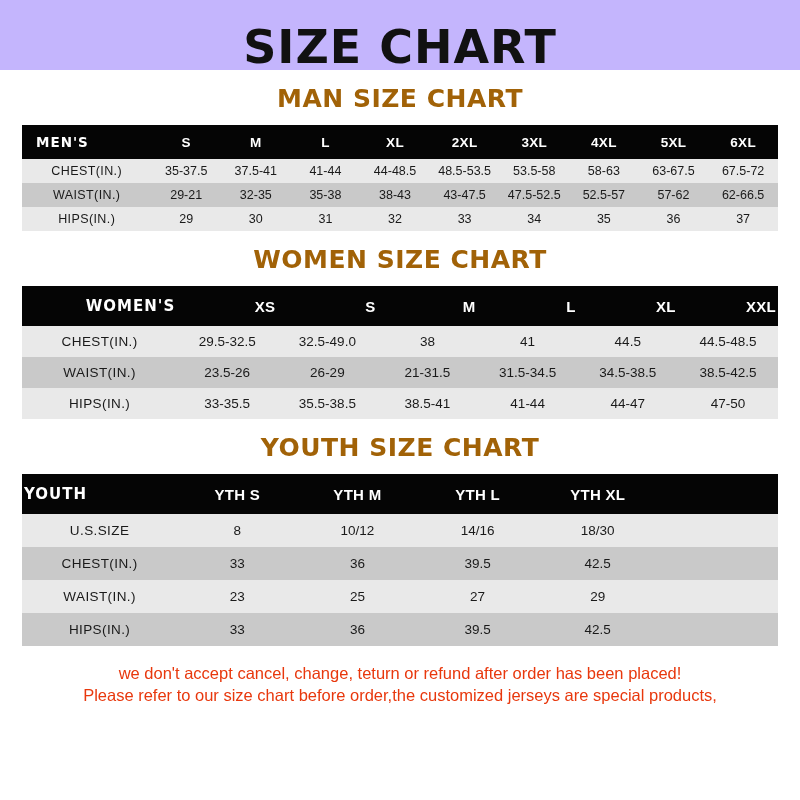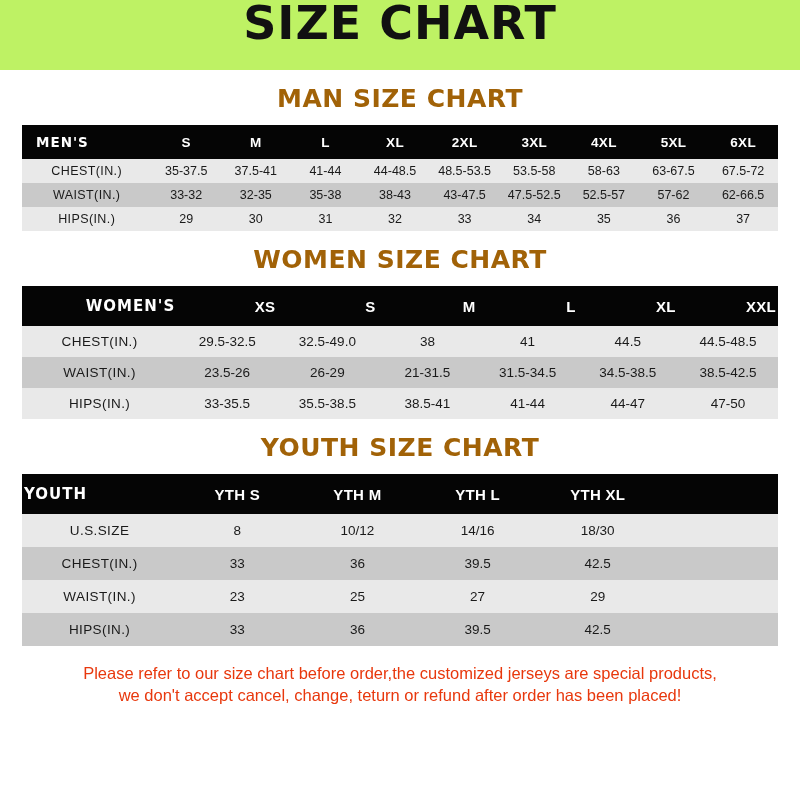--- a/index.html
+++ b/index.html
@@ -17,23 +17,23 @@
     position: relative;
     width: 800px;
     height: 800px;
     background: #ffffff;
     box-sizing: border-box;
   }
   
   .banner {
     position: relative;
     height: 70px;
-    background: #bef264;
+    background: #c4b5fd;
     display: flex;
-    align-items: flex-start;
+    align-items: flex-end;
     justify-content: center;
   }
   .banner-title {
     font-family: "DejaVu Sans", sans-serif;
     font-weight: bold;
     font-size: 46px;
     letter-spacing: 1px;
     color: #111111;
     line-height: 1;
     text-align: center;
@@ -158,21 +158,21 @@
             <td>41-44</td>
             <td>44-48.5</td>
             <td>48.5-53.5</td>
             <td>53.5-58</td>
             <td>58-63</td>
             <td>63-67.5</td>
             <td>67.5-72</td>
           </tr>
           <tr>
             <td class="row-label">WAIST(IN.)</td>
-            <td>33-32</td>
+            <td>29-21</td>
             <td>32-35</td>
             <td>35-38</td>
             <td>38-43</td>
             <td>43-47.5</td>
             <td>47.5-52.5</td>
             <td>52.5-57</td>
             <td>57-62</td>
             <td>62-66.5</td>
           </tr>
           <tr>
@@ -281,18 +281,18 @@
             <td>36</td>
             <td>39.5</td>
             <td>42.5</td>
             <td></td>
           </tr>
         </tbody>
       </table>
     </div>
 
     <div class="footer-note">
+      <div>we don't accept cancel, change, teturn or refund after order has been placed!</div>
       <div>Please refer to our size chart before order,the customized jerseys are special products,</div>
-      <div>we don't accept cancel, change, teturn or refund after order has been placed!</div>
     </div>
 
   </div>
 </div>
 
 </body></html>

